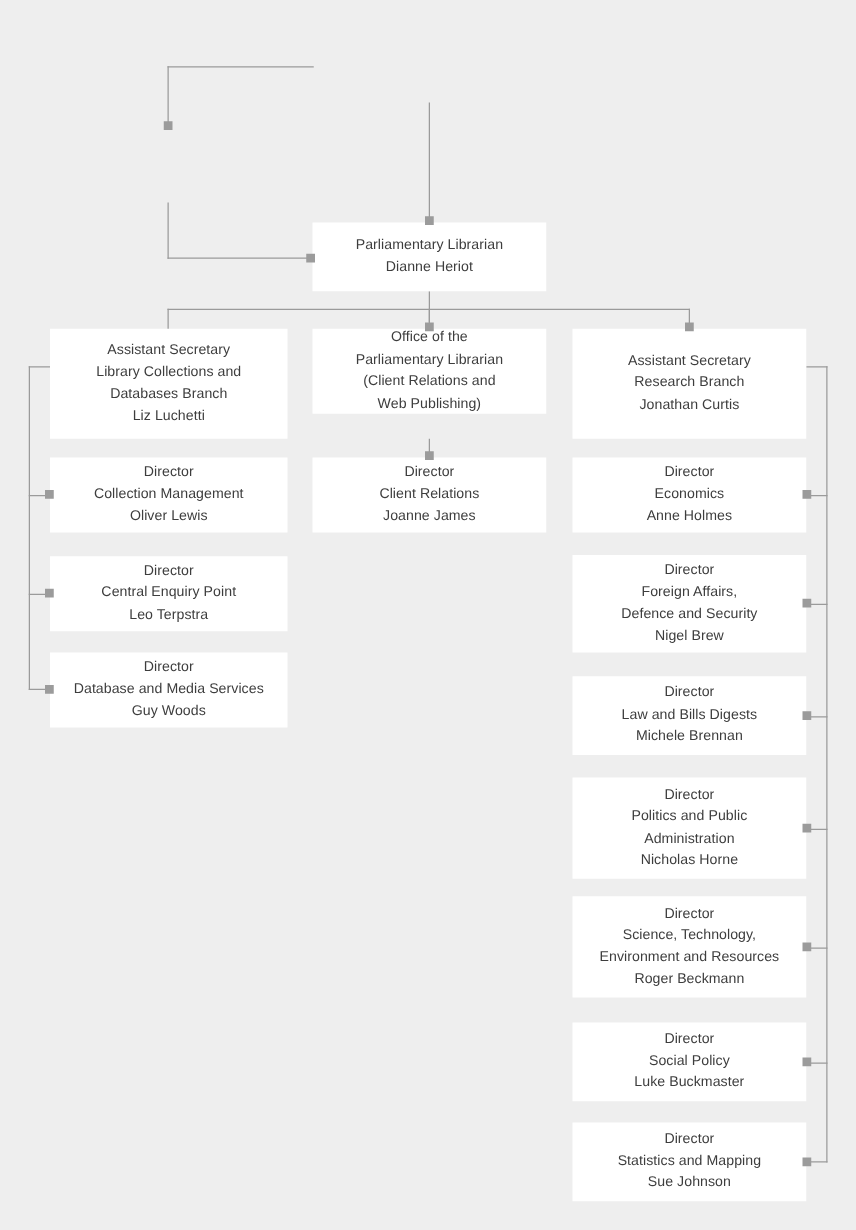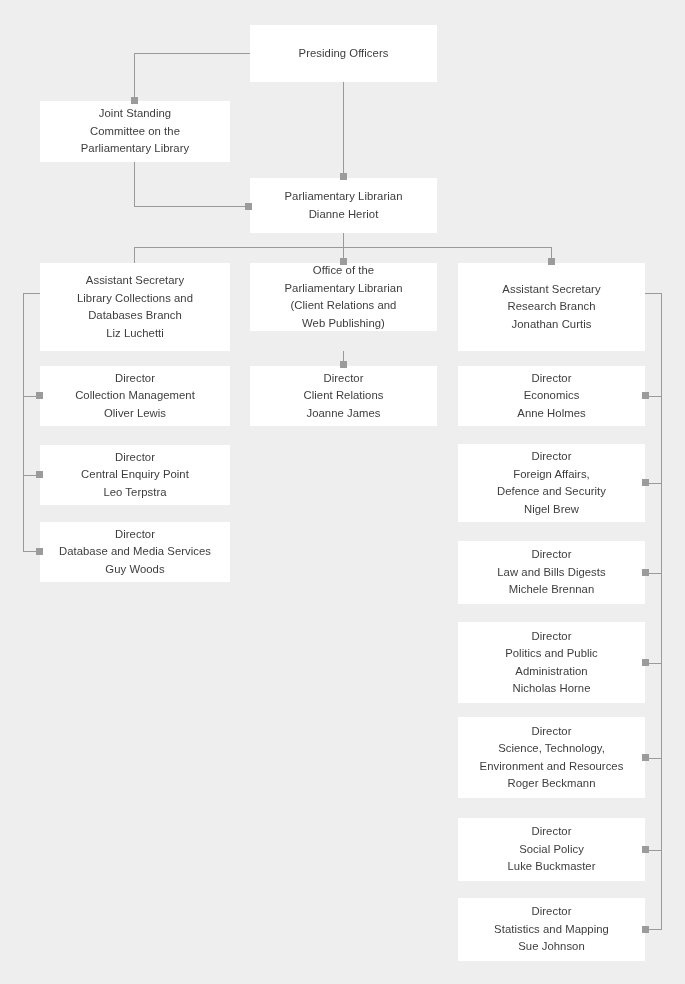--- a/index.html
+++ b/index.html
@@ -115,29 +115,21 @@
 
   <div class="conn-h" style="left:645px; top:758px; width:17px;"></div>
   <div class="marker" style="left:642px; top:754px;"></div>
 
   <div class="conn-h" style="left:645px; top:850px; width:17px;"></div>
   <div class="marker" style="left:642px; top:846px;"></div>
 
   <div class="conn-h" style="left:645px; top:929px; width:17px;"></div>
   <div class="marker" style="left:642px; top:926px;"></div>
 
-  <div class="node" style="left:250px; top:25px; width:187px; height:57px;">
-    <span class="lines">Presiding Officers</span>
-  </div>
-
-  <div class="node" style="left:40px; top:101px; width:190px; height:61px;">
-    <span class="lines">Joint Standing
-Committee on the
-Parliamentary Library</span>
-  </div>
+
 
   <div class="node" style="left:250px; top:178px; width:187px; height:55px;">
     <span class="lines">Parliamentary Librarian
 Dianne Heriot</span>
   </div>
 
   <div class="node" style="left:40px; top:263px; width:190px; height:88px;">
     <span class="lines">Assistant Secretary
 Library Collections and
 Databases Branch

